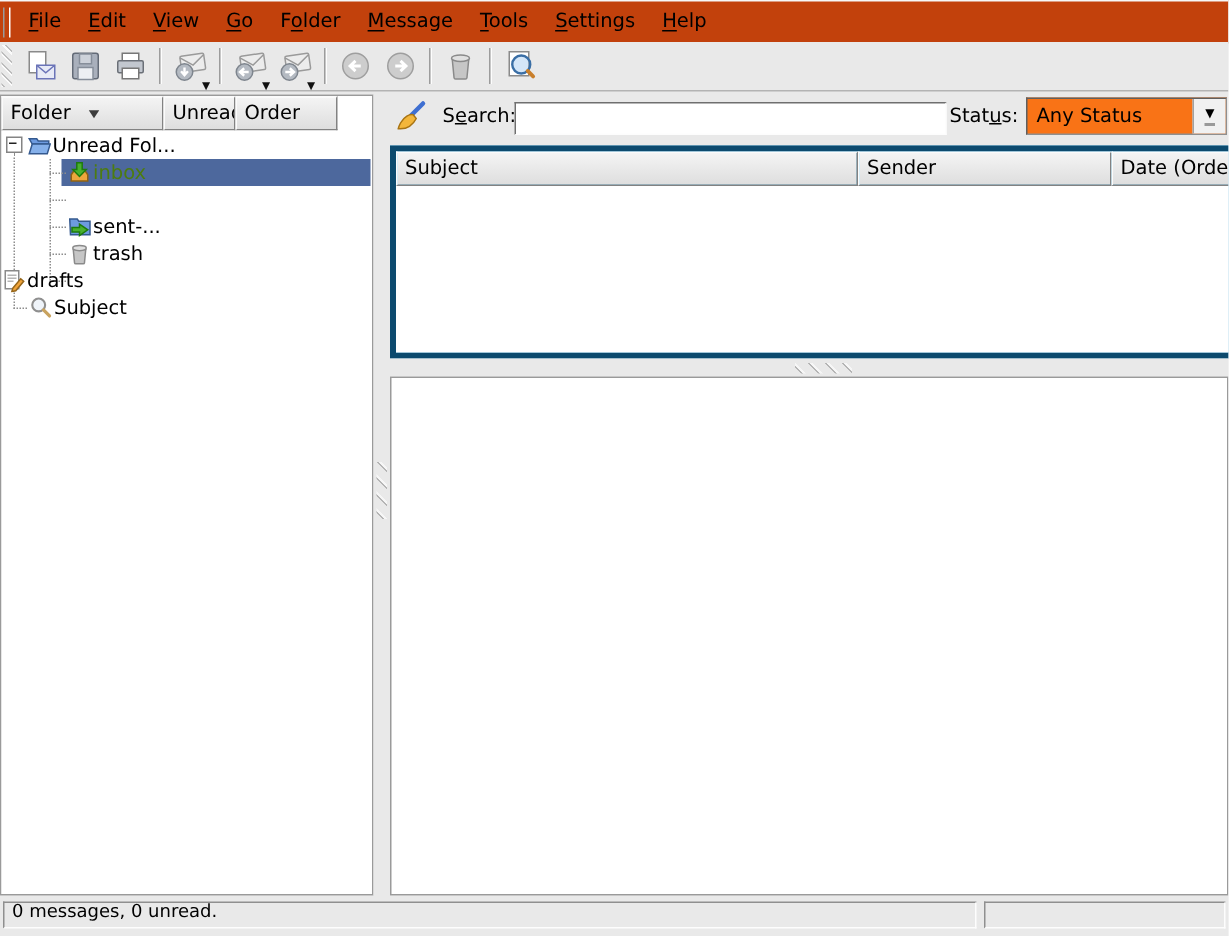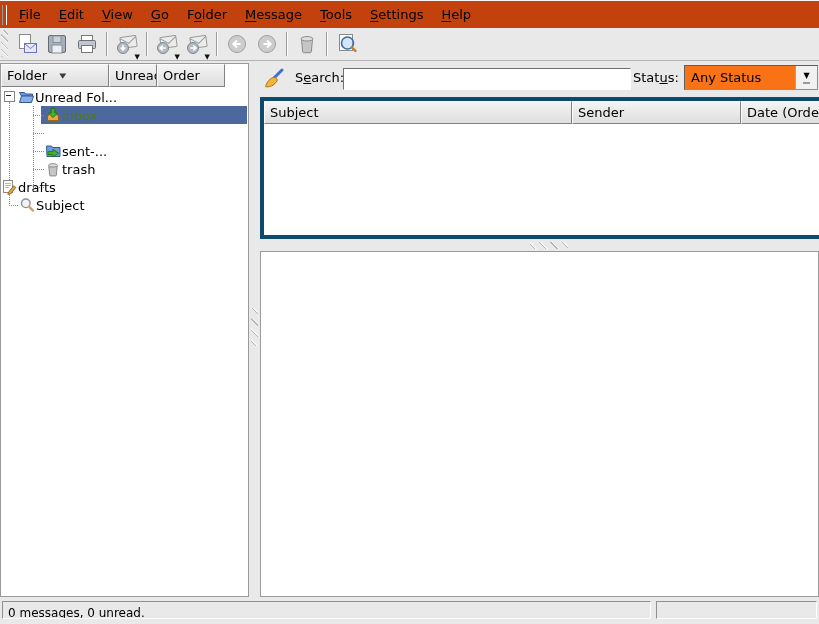--- a/index.html
+++ b/index.html
@@ -69,21 +69,21 @@
   
   #message-list{position:absolute;left:0;top:34px;width:617px;height:142px;background:#7dd3fc;
      border:4px solid #0c4a6e;box-sizing:border-box;}
   #message-list .hdr-row .hdr-cell:last-child{flex:1;border-right:none;}
   #preview{position:absolute;left:0;top:188px;width:559px;height:346px;background:#fff;
      border:1px solid #9a9a9a;box-sizing:border-box;}
   
   #statusbar{position:absolute;left:0;top:598px;width:819px;height:26px;background:#e9e9e9;}
   .sb-section{position:absolute;top:3px;height:18px;box-sizing:border-box;background:#e9e9e9;
      border:1px solid;border-color:#8f8f8f #fdfdfd #fdfdfd #8f8f8f;
-     display:flex;align-items:flex-start;padding:4px 5px;white-space:nowrap;overflow:hidden;font-size:12px;}
+     display:flex;align-items:flex-end;padding:4px 5px;white-space:nowrap;overflow:hidden;font-size:12px;}
   #sb-left{left:2px;width:649px;}
   #sb-right{left:656px;width:161px;}
   u{text-decoration:underline;}
 </style>
 </head>
 <body>
 
 <div id="app">
 
   <div id="menubar">

